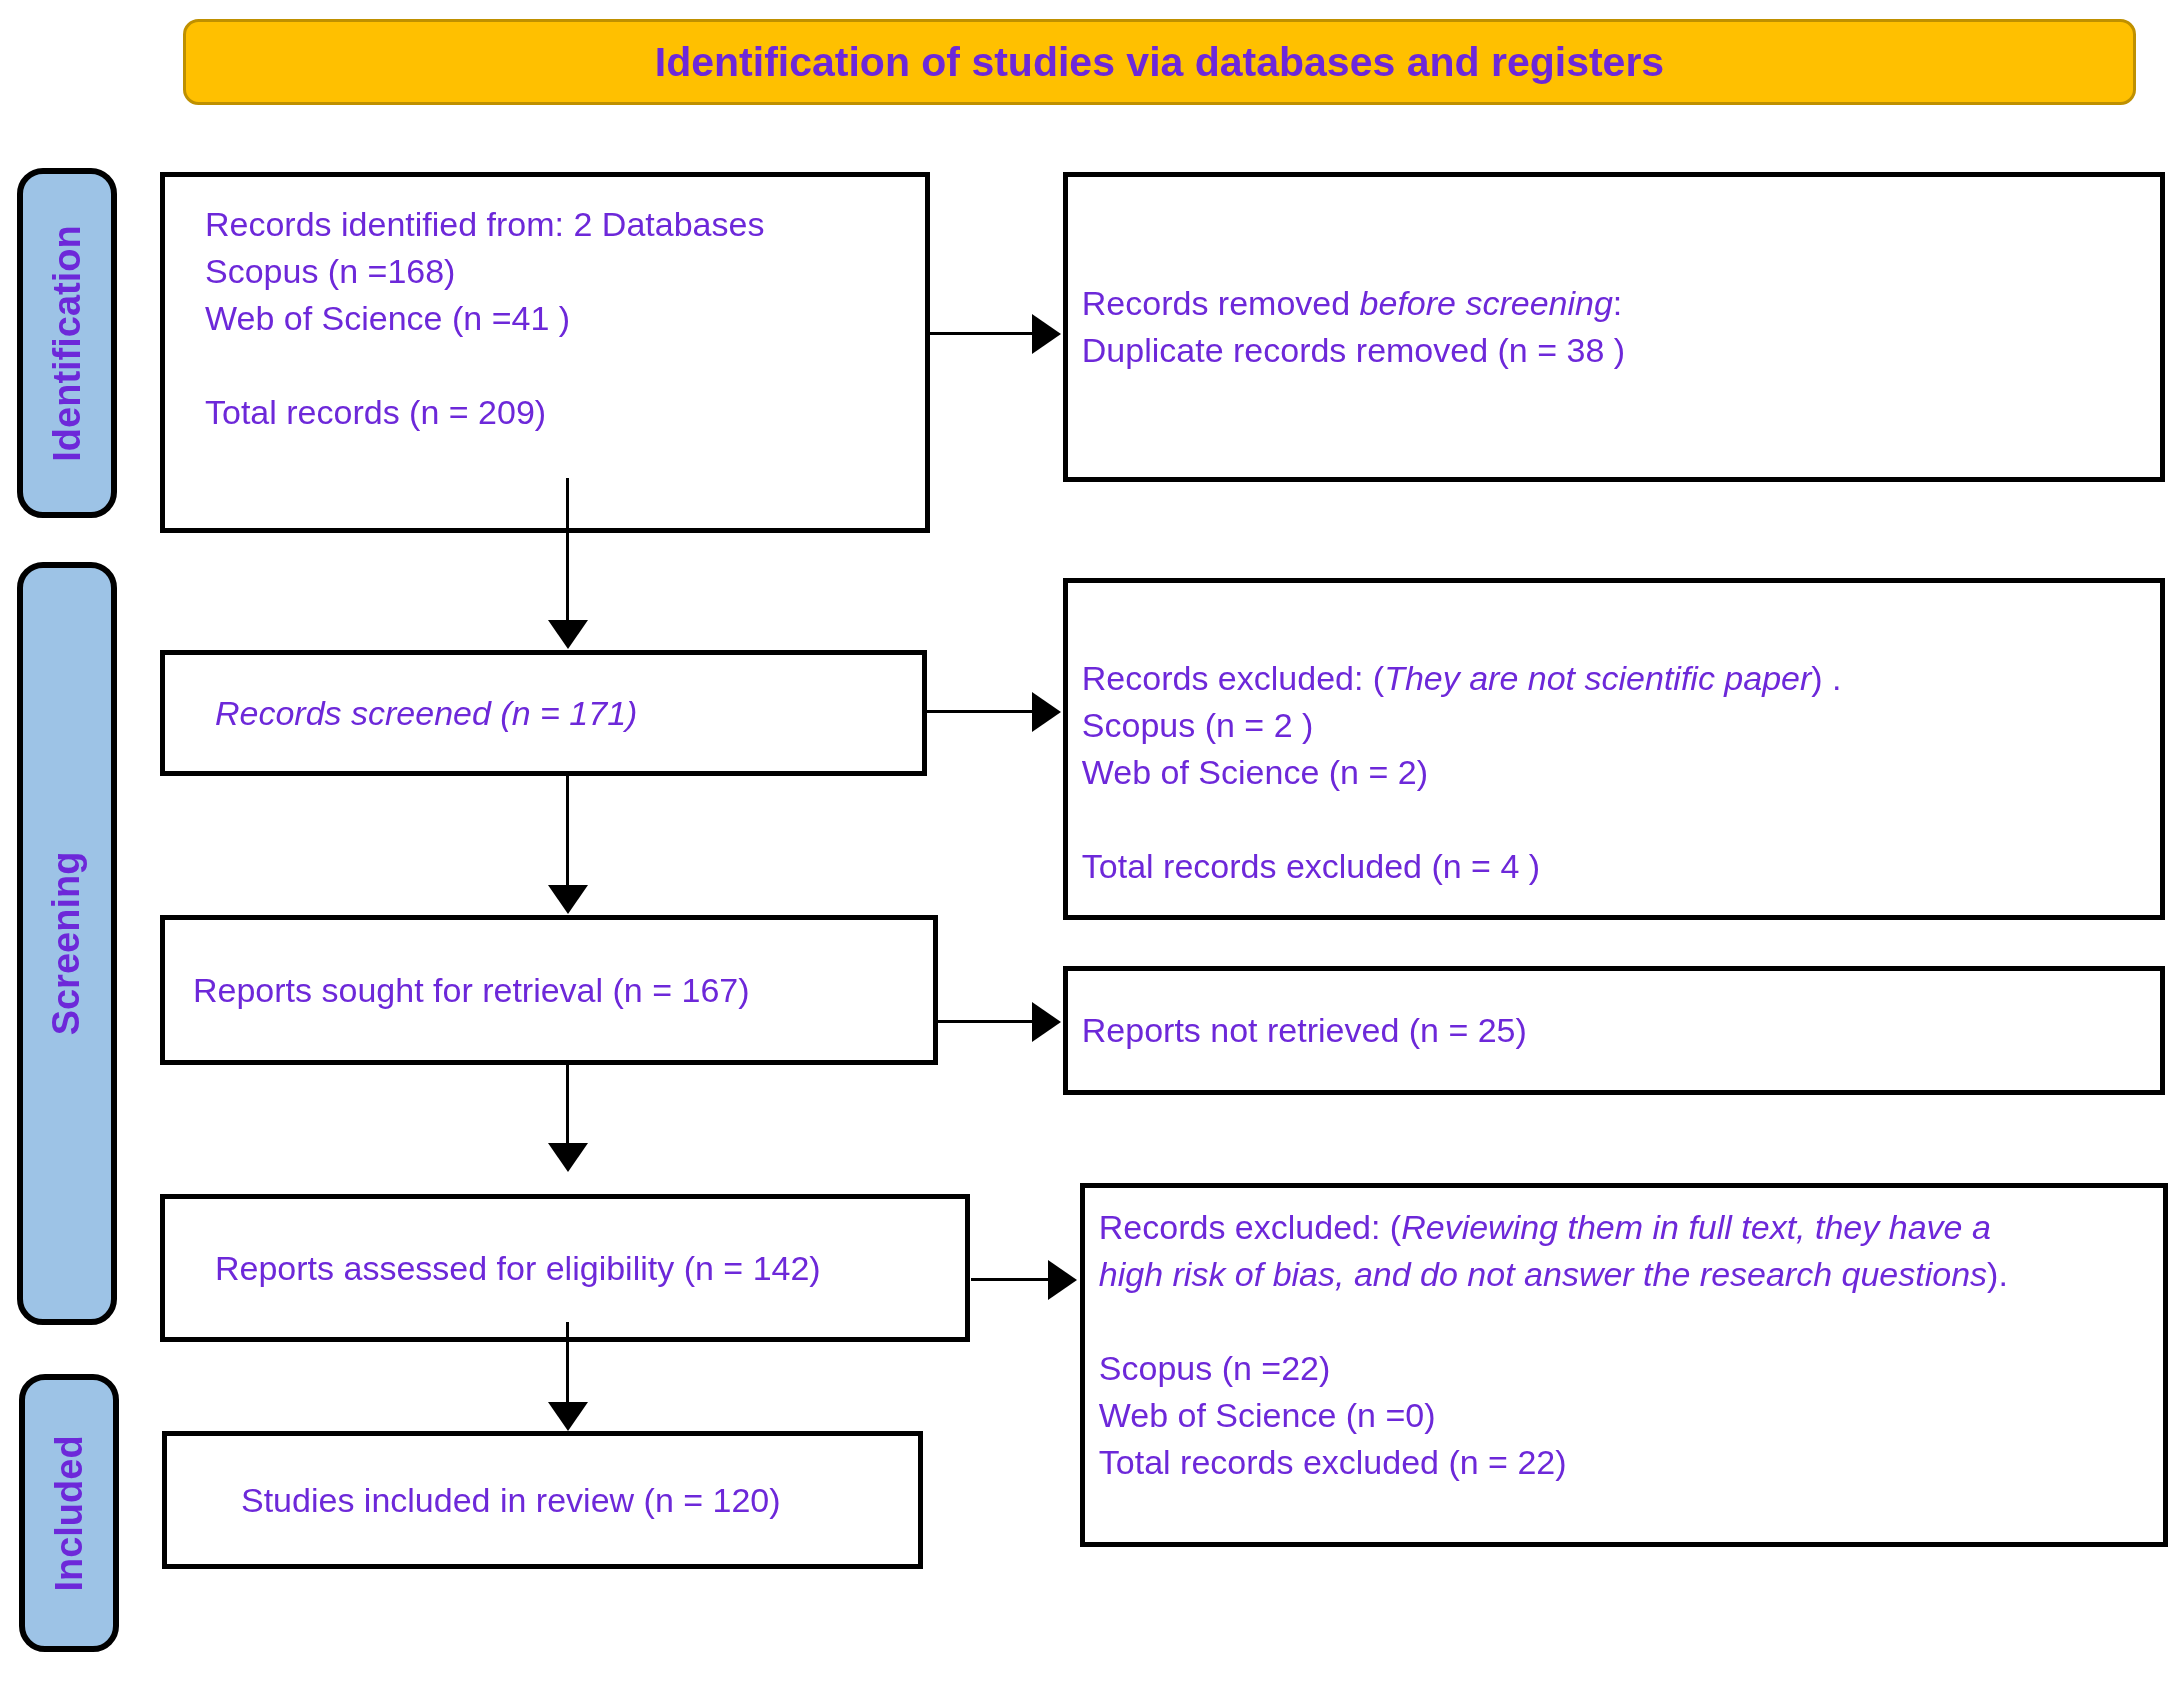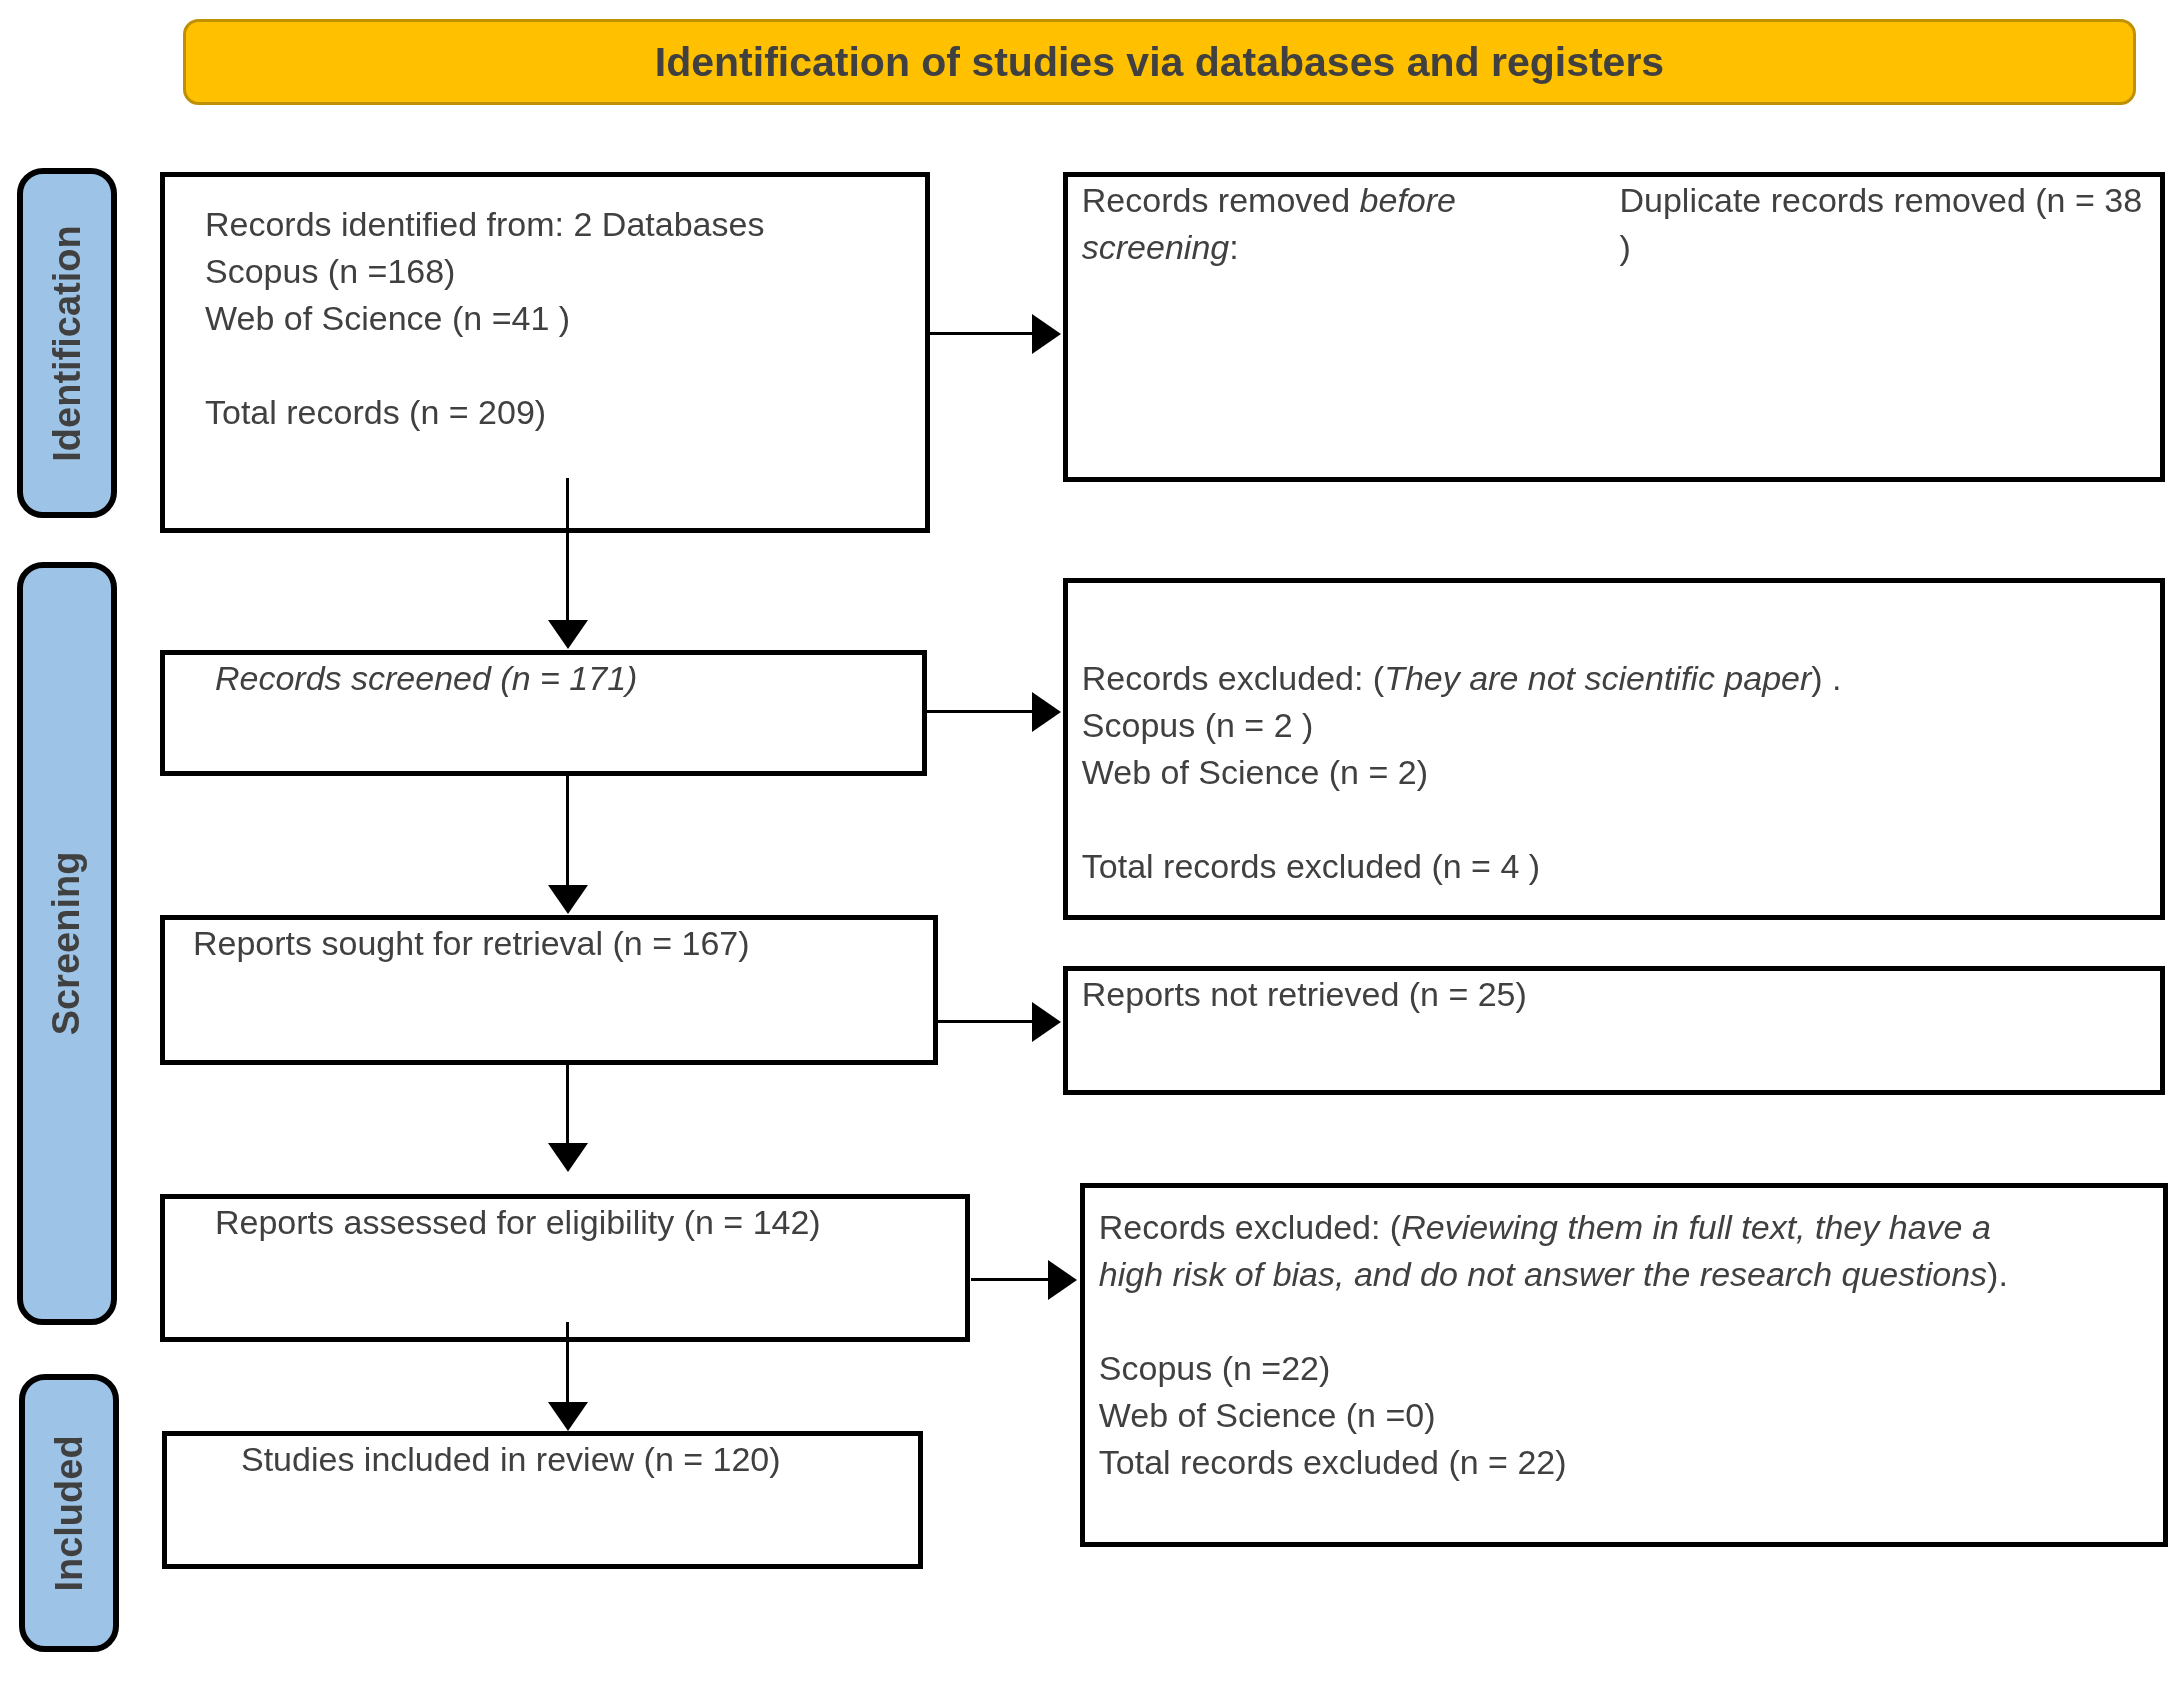--- a/index.html
+++ b/index.html
@@ -8,21 +8,21 @@
     --stage-fill:#9DC3E6;
     --box-fill:#FFFFFF;
     --line-color:#000000;
   }
   html,body{margin:0;padding:0;background:#fff;}
   .canvas{
     position:relative;
     width:2178px;height:1683px;
     background:#fff;
     font-family:"Liberation Sans","DejaVu Sans",sans-serif;
-    color:#404040;
+    color:#6d28d9;
     overflow:hidden;
   }
   
   .header{
     position:absolute;left:183px;top:19px;width:1953px;height:86px;
     background:var(--header-fill);
     border:3.4px solid var(--header-border);
     border-radius:15.5px;
     display:flex;align-items:center;justify-content:center;
     box-sizing:border-box;
@@ -48,21 +48,21 @@
   
   .fbox{
     position:absolute;
     background:var(--box-fill);
     border:5.2px solid var(--line-color);
     box-sizing:border-box;
     font-size:34px;line-height:47px;
   }
   .fbox .line{min-height:47px;}
   .fbox .it{font-style:italic;}
-  .vcenter{display:flex;flex-direction:row;justify-content:space-between;}
+  .vcenter{display:flex;flex-direction:column;justify-content:center;}
   
   .box-identified{left:160px;top:172px;width:770px;height:361px;padding:24px 17px 0 40px;}
   .box-screened{left:160px;top:650px;width:767px;height:126px;padding-left:50px;font-style:italic;}
   .box-sought{left:160px;top:915px;width:778px;height:150px;padding-left:28px;}
   .box-assessed{left:160px;top:1174px;width:810px;height:148px;padding-left:50px;margin-top:20px;}
   .box-included{left:162px;top:1431px;width:761px;height:138px;padding-left:74px;}
   
   .box-removed{left:1063px;top:172px;width:1102px;height:310px;padding-left:13.8px;}
   .box-excluded-screening{left:1063px;top:578px;width:1102px;height:342px;padding:72px 17px 0 13.8px;}
   .box-not-retrieved{left:1063px;top:966px;width:1102px;height:129px;padding-left:13.8px;}

